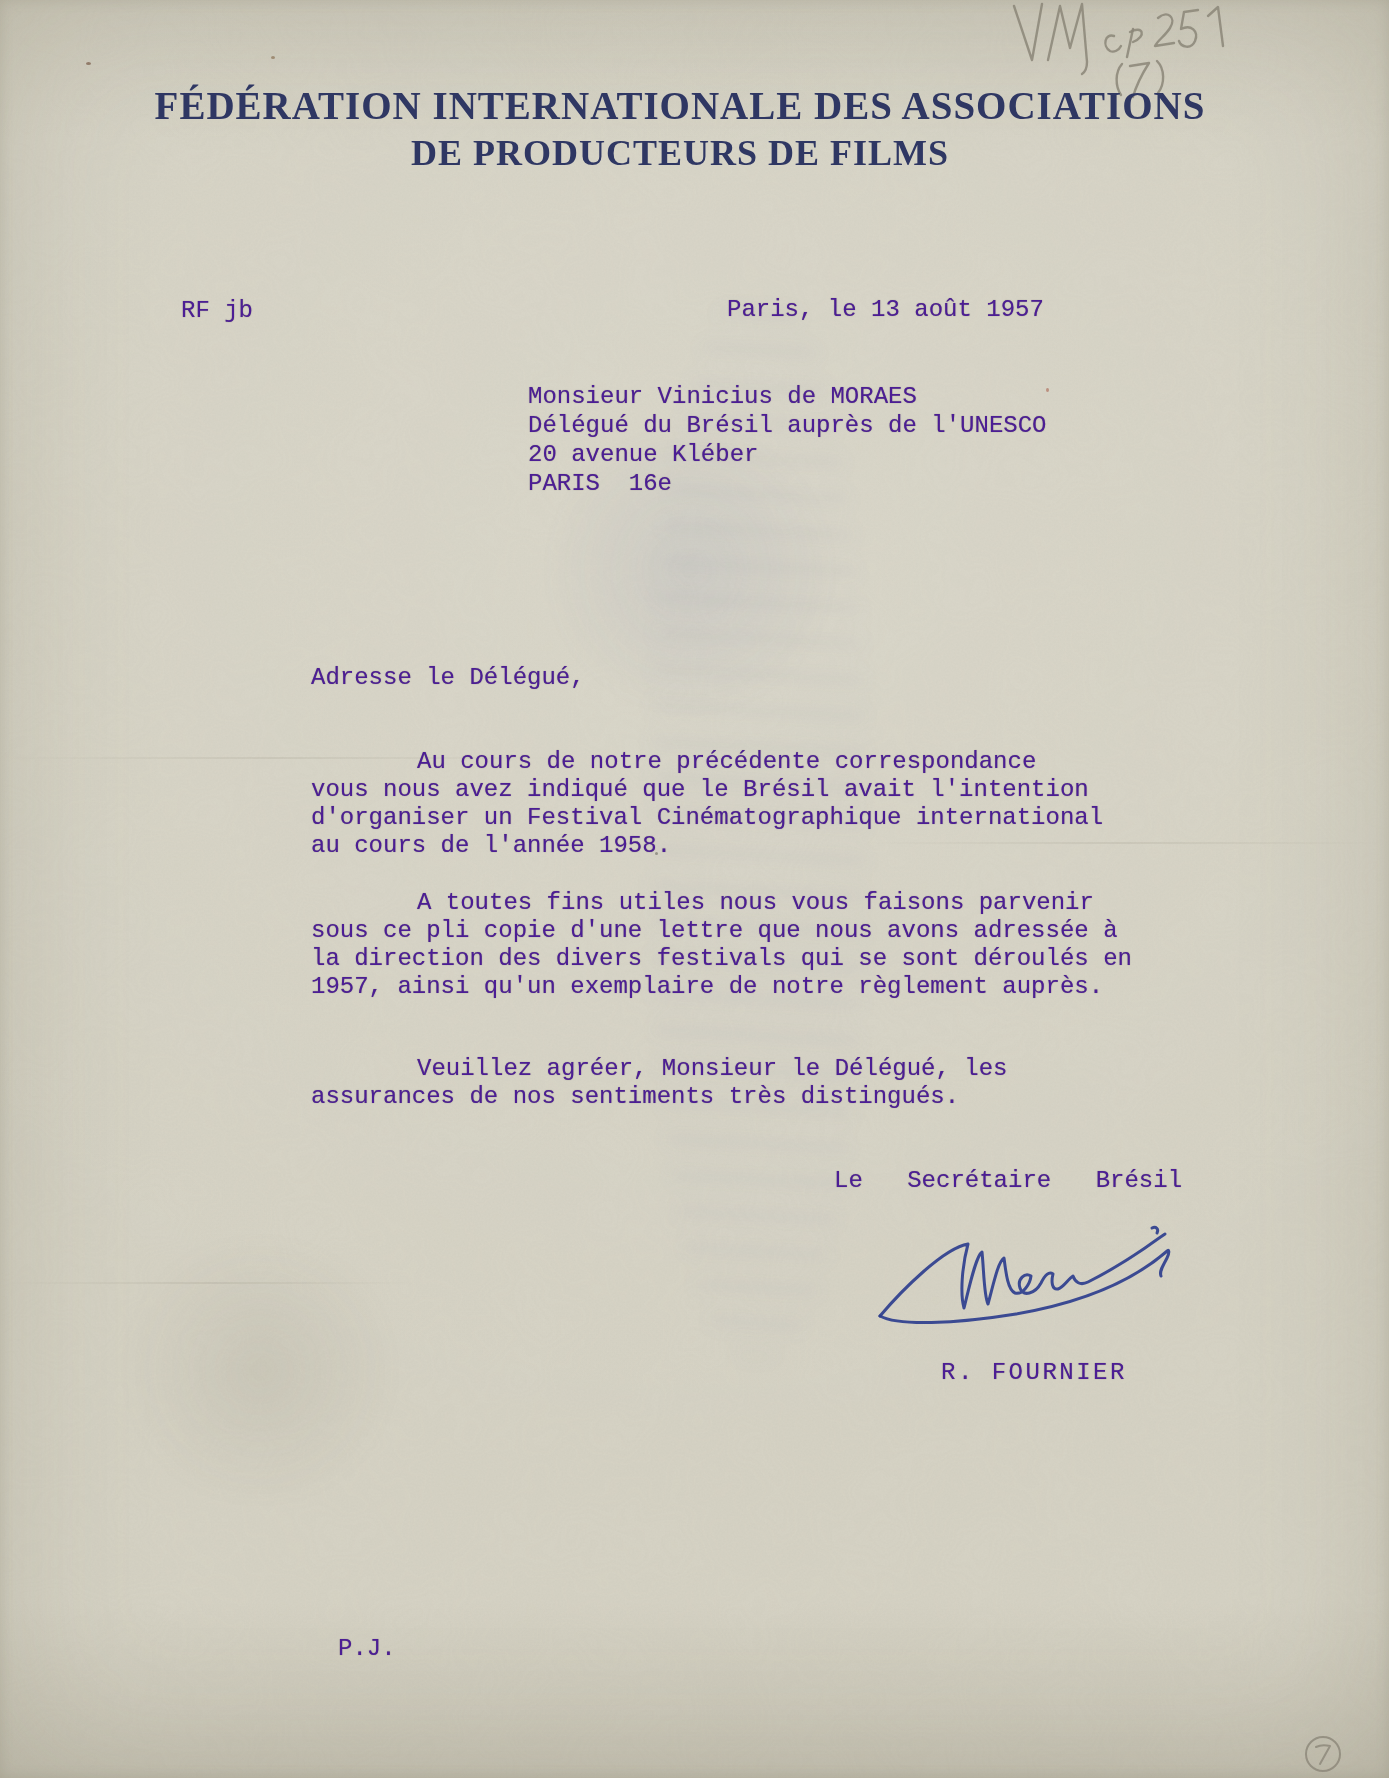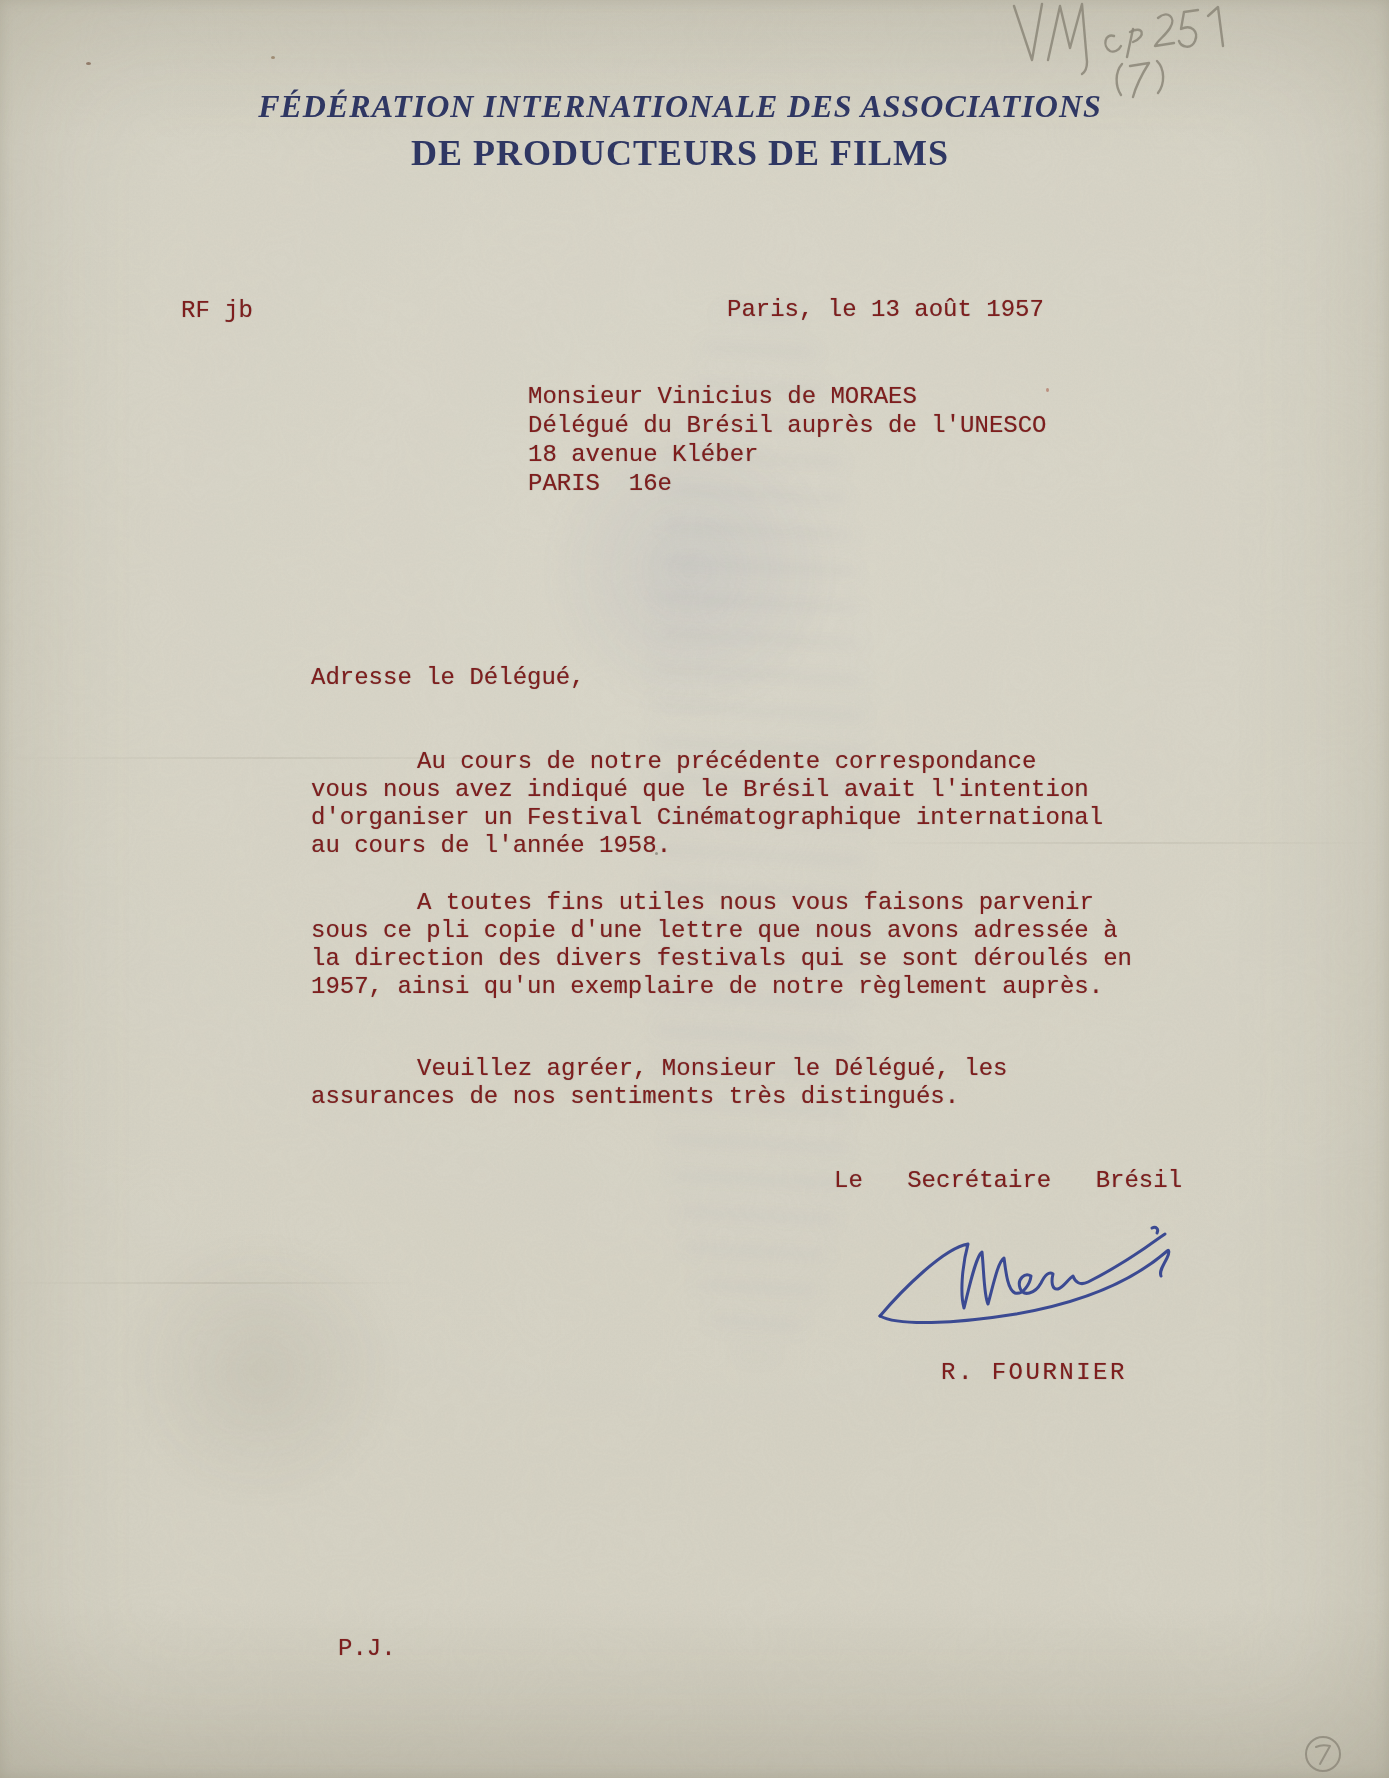--- a/index.html
+++ b/index.html
@@ -30,27 +30,27 @@
     background:radial-gradient(circle, rgba(95,105,155,.09), rgba(95,105,155,0) 70%);filter:blur(6px);}
   .ghost-blob-b{left:110px;top:1240px;width:300px;height:260px;border-radius:50%;
     background:radial-gradient(circle, rgba(110,105,90,.10), rgba(110,105,90,0) 70%);filter:blur(8px);}
   .speck{position:absolute;border-radius:50%;pointer-events:none;}
 
   .letterhead{
     position:absolute;left:0;top:0;width:1360px;
     text-align:center;color:#2f3763;
     font-family:"Liberation Serif",serif;font-weight:bold;
   }
-  .org1{margin-top:84px;font-size:32px;letter-spacing:1px;line-height:44px;font-style:italic;}
+  .org1{margin-top:84px;font-size:39px;letter-spacing:1px;line-height:44px;}
   .org2{margin-top:5px;font-size:36px;letter-spacing:1px;line-height:41px;}
   .addr{margin-top:49px;font-size:19px;letter-spacing:.3px;word-spacing:3px;line-height:22px;}
 
   .tw{
     position:absolute;
-    font-size:24px;line-height:28px;color:#7f1d1d;
+    font-size:24px;line-height:28px;color:#4c1d95;
     white-space:pre;
     text-shadow:0 0 1px rgba(64,62,56,.55);
   }
   .ref{left:181px;top:297px;}
   .date{left:727px;top:296px;}
   .recipient{left:528px;top:382px;line-height:29px;}
   .salutation{left:311px;top:664px;}
   .para{left:311px;text-indent:106px;}
   .p1{top:748px;}
   .p2{top:889px;}
@@ -121,21 +121,21 @@
 
   <header class="letterhead">
     <div class="org1">FÉDÉRATION INTERNATIONALE DES ASSOCIATIONS</div>
     <div class="org2">DE PRODUCTEURS DE FILMS</div>
   </header>
 
   <div class="tw ref">RF jb</div>
   <div class="tw date">Paris, le 13 août 1957</div>
   <div class="tw recipient">Monsieur Vinicius de MORAES
 Délégué du Brésil auprès de l'UNESCO
-18 avenue Kléber
+20 avenue Kléber
 PARIS  16e</div>
   <div class="tw salutation">Adresse le Délégué,</div>
   <div class="tw para p1">Au cours de notre précédente correspondance
 vous nous avez indiqué que le Brésil avait l'intention
 d'organiser un Festival Cinématographique international
 au cours de l'année 1958.</div>
   <div class="tw para p2">A toutes fins utiles nous vous faisons parvenir
 sous ce pli copie d'une lettre que nous avons adressée à
 la direction des divers festivals qui se sont déroulés en
 1957, ainsi qu'un exemplaire de notre règlement auprès.</div>

